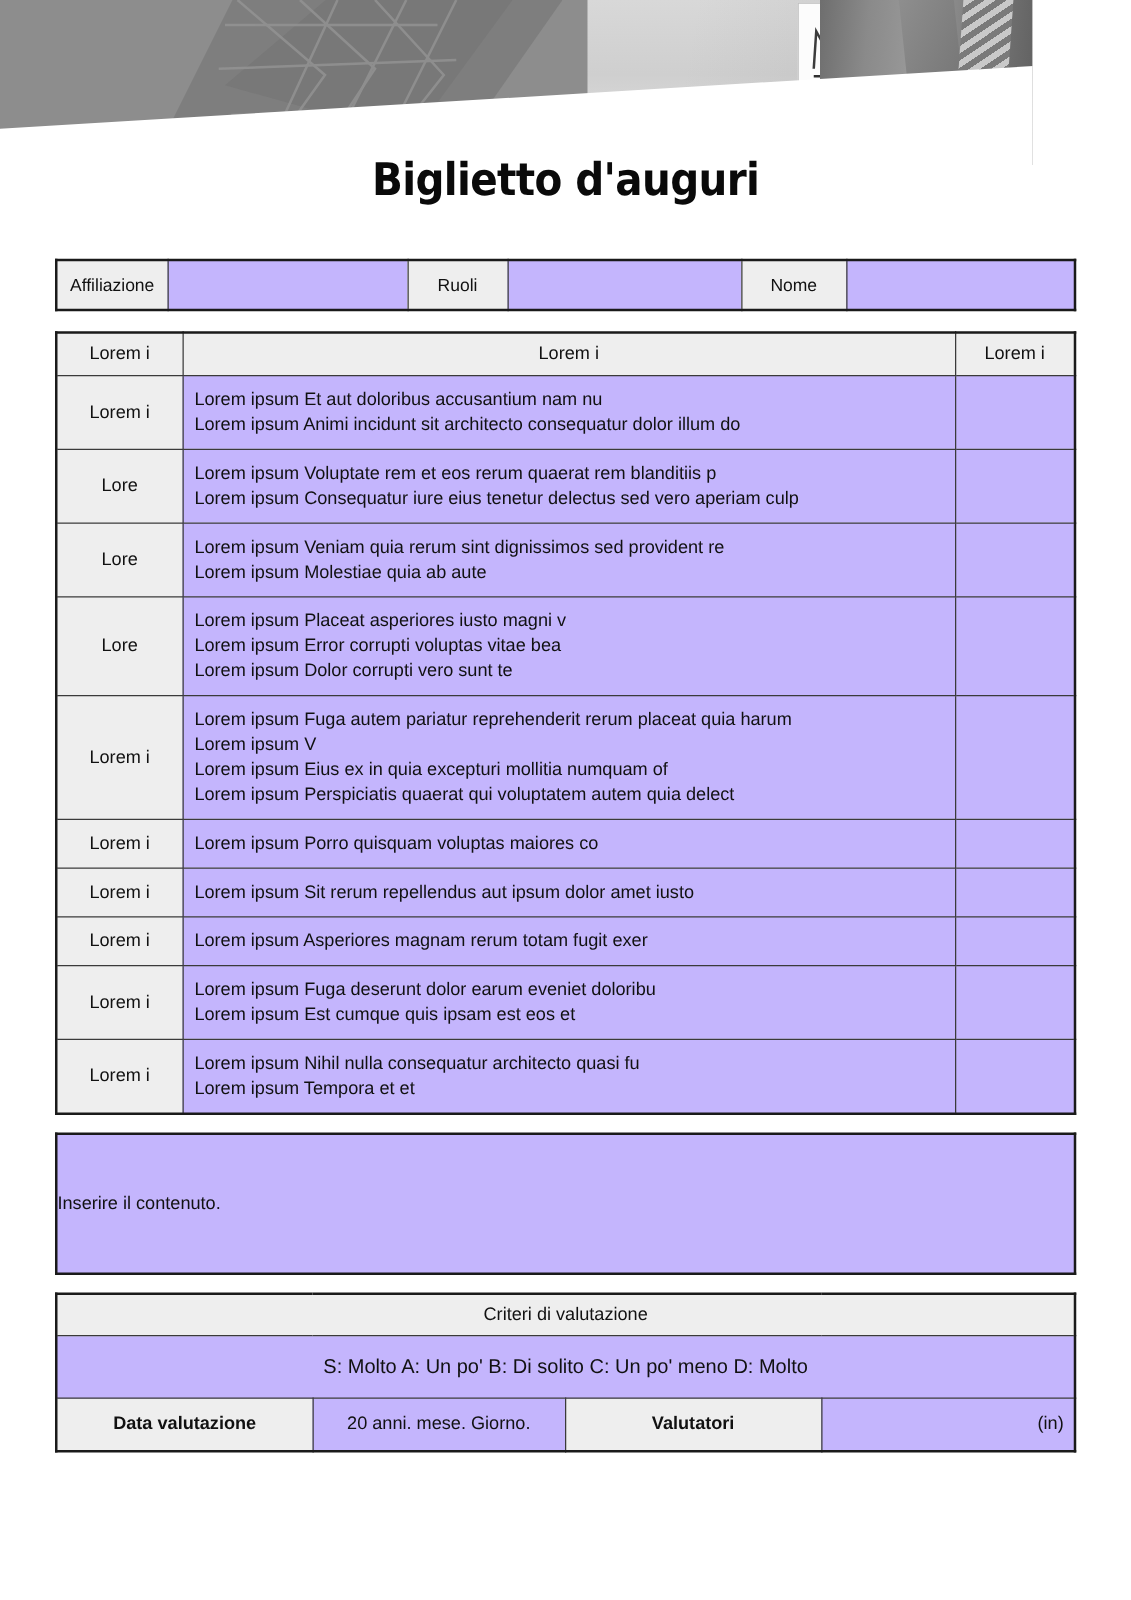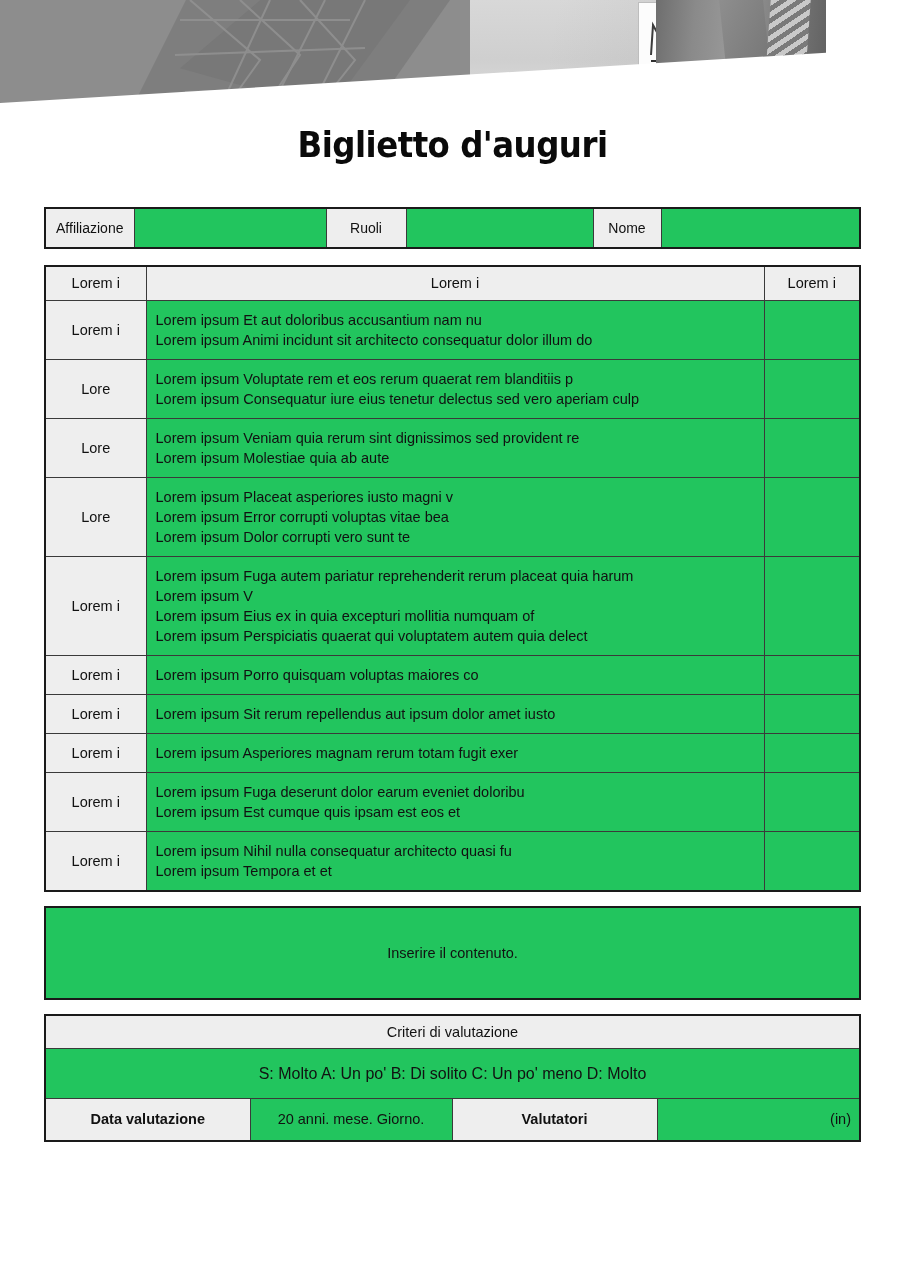--- a/index.html
+++ b/index.html
@@ -125,21 +125,21 @@
   
   .sheet { padding: 0 44px; }
 
   table { border-collapse: collapse; width: 100%; }
   td, th { border: 1px solid #3a3a3a; padding: 0; font-weight: normal; }
 
   .tbl { margin-bottom: 0; }
   .outer { border: 2px solid #1a1a1a; }
 
   .shade { background: #eeeeee; }
-  .white { background: #22c55e; }
+  .white { background: #c4b5fd; }
 
   .c-center { text-align: center; }
 
   
   .info-tbl { margin-top: 22px; }
   .info-tbl td { height: 40px; font-size: 14px; vertical-align: middle; }
   .info-lbl { padding: 0 6px; }
 
   
   .main-tbl { margin-top: 16px; }
@@ -150,21 +150,21 @@
   .mark-cell { }
 
   .txt-line { white-space: nowrap; }
 
   
   .notes-tbl { margin-top: 14px; }
   .notes-tbl .notes-hdr td {
     height: 32px; text-align: center; font-size: 14.5px;
   }
   .notes-tbl .notes-body td {
-    height: 92px; text-align: center; vertical-align: middle; font-size: 14.5px;
+    height: 112px; vertical-align: middle; font-size: 14.5px;
   }
 
   
   .crit-tbl { margin-top: 14px; }
   .crit-tbl .crit-hdr td { height: 34px; text-align: center; font-size: 14.5px; }
   .crit-tbl .crit-legend td { height: 50px; text-align: center; font-size: 16px; }
   .crit-tbl .crit-foot td { height: 42px; font-size: 14.5px; vertical-align: middle; }
   .foot-lbl { text-align: center; font-weight: bold; }
   .foot-val { text-align: center; }
   .foot-blank { text-align: right; padding-right: 8px; }
@@ -220,21 +220,21 @@
 
 <div class="sheet">
 
   <table class="tbl info-tbl outer">
     <tbody>
       <tr>
         <td class="shade c-center info-lbl" style="width:89px">Affiliazione</td>
         <td class="white" style="width:192px"></td>
         <td class="shade c-center info-lbl" style="width:80px">Ruoli</td>
         <td class="white" style="width:187px"></td>
-        <td class="shade c-center info-lbl" style="width:68px">Nome</td>
+        <td class="shade c-center info-lbl" style="width:84px">Nome</td>
         <td class="white"></td>
       </tr>
     </tbody>
   </table>
 
   <table class="tbl main-tbl outer">
     <tbody>
       <tr class="hdr">
         <td class="shade c-center" style="width:101px">Lorem i</td>
         <td class="shade c-center">Lorem i</td>

